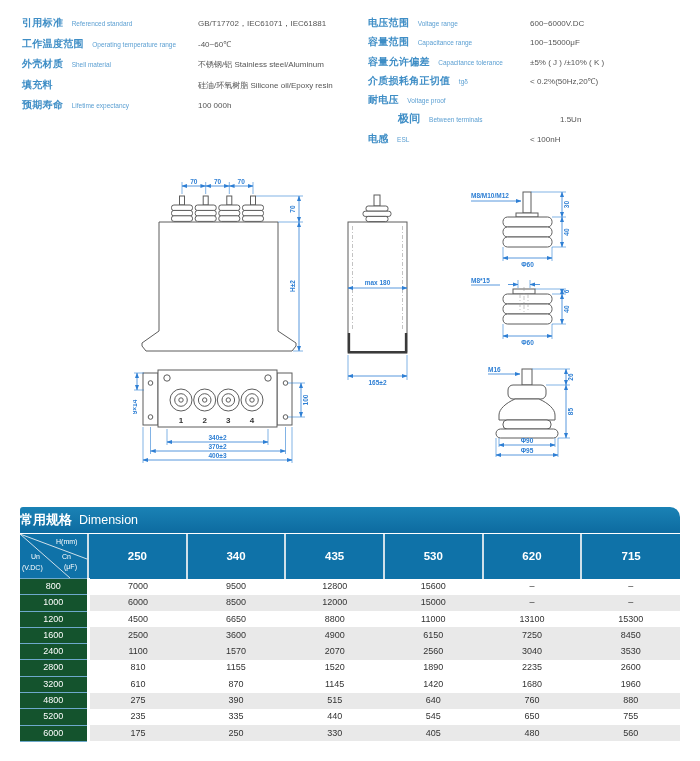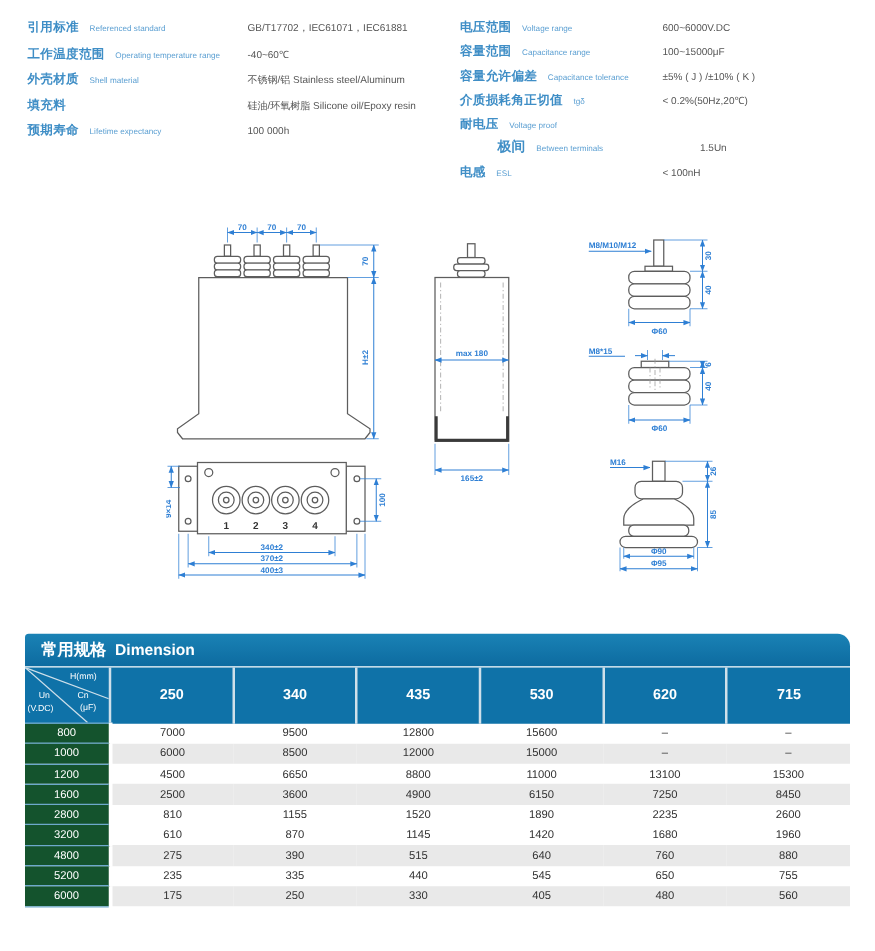--- a/index.html
+++ b/index.html
@@ -32,23 +32,23 @@
   .dt   { fill:#2e7fd4; font-family:"Liberation Sans",sans-serif; font-size:6.5px;
           font-weight:bold; text-anchor:middle; }
   .dts  { text-anchor:start; }
   .num  { fill:#333; font-family:"Liberation Sans",sans-serif; font-size:8px;
           font-weight:bold; text-anchor:middle; }
 
   
   .table-wrap { position:absolute; left:20px; top:507px; width:660px; }
   .table-title { height:26px; background:linear-gradient(180deg,#1a82b5,#0d6ba0);
                  border-radius:3px 10px 0 0; color:#fff; display:flex;
-                 align-items:center; padding-left:13px; gap:7px; box-sizing:border-box; }
+                 align-items:center; gap:7px; box-sizing:border-box; }
   .table-title .t-zh { font-size:13px; font-weight:bold; }
-  .table-title .t-en { font-size:12.5px;font-weight:bold; }
+  .table-title .t-en { font-size:12.5px; }
   table { width:660px; border-collapse:collapse; table-layout:fixed; margin-top:1px; }
   thead th { background:#0f72a8; height:44px; color:#fff; font-size:11.5px;
              font-weight:bold; border-left:2px solid #cfe0ea; padding:0; }
   thead th.corner { border-left:none; width:67px; }
   .corner-box { position:relative; width:67px; height:44px; }
   .corner-box svg { position:absolute; left:0; top:0; }
   .corner-box span { position:absolute; color:#fff; font-size:7px; font-weight:normal; }
   .c-h  { left:36px; top:4px; }
   .c-cn { left:42px; top:19px; }
   .c-cnu{ left:44px; top:29px; }
@@ -466,20 +466,29 @@
           </tr>
           <tr class="alt">
             <td class="un">1600</td>
             <td>2500</td>
             <td>3600</td>
             <td>4900</td>
             <td>6150</td>
             <td>7250</td>
             <td>8450</td>
           </tr>
+          <tr class="alt">
+            <td class="un">2400</td>
+            <td>1100</td>
+            <td>1570</td>
+            <td>2070</td>
+            <td>2560</td>
+            <td>3040</td>
+            <td>3530</td>
+          </tr>
           <tr>
             <td class="un">2800</td>
             <td>810</td>
             <td>1155</td>
             <td>1520</td>
             <td>1890</td>
             <td>2235</td>
             <td>2600</td>
           </tr>
           <tr>

